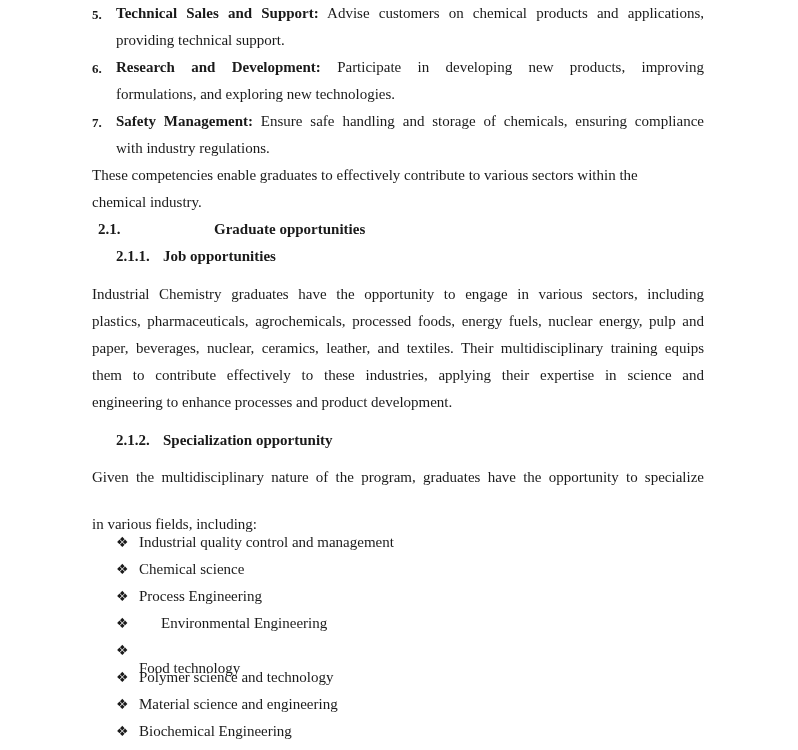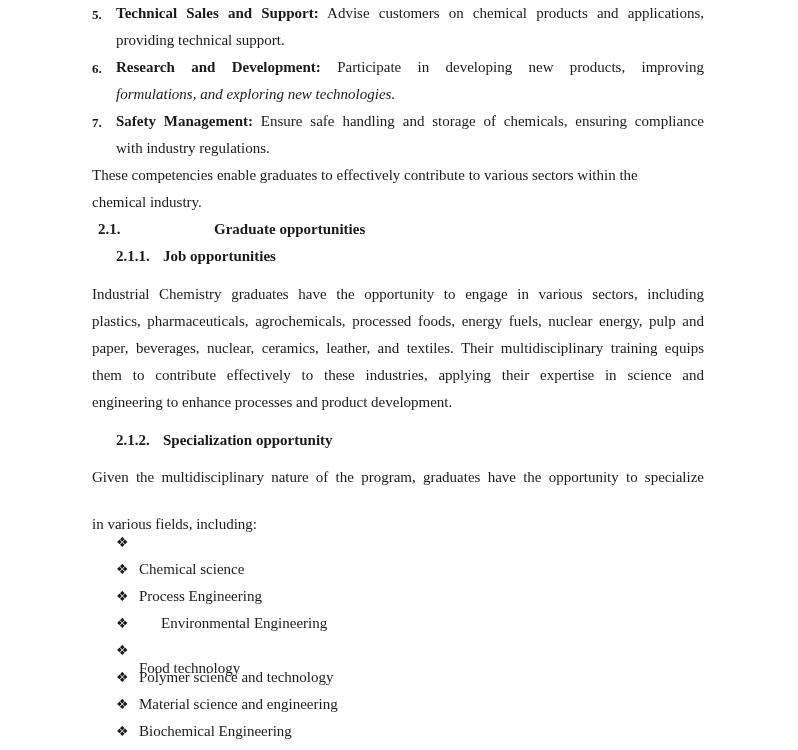--- a/index.html
+++ b/index.html
@@ -22,21 +22,21 @@
 <body>
 
 <div class="page">
 
   <span class="num" style="top:1px;">5.</span>
   <div class="item-first" style="top:0px;"><b>Technical Sales and Support:</b> <span>Advise customers on chemical products and applications,</span></div>
   <div class="item-cont" style="top:27px;">providing technical support.</div>
 
   <span class="num" style="top:55px;">6.</span>
   <div class="item-first" style="top:54px;"><b>Research and Development:</b> <span>Participate in developing new products, improving</span></div>
-  <div class="item-cont" style="top:81px;font-style:italic;">formulations, and exploring new technologies.</div>
+  <div class="item-cont" style="top:81px;">formulations, and exploring new technologies.</div>
 
   <span class="num" style="top:109px;">7.</span>
   <div class="item-first" style="top:108px;"><b>Safety Management:</b> <span>Ensure safe handling and storage of chemicals, ensuring compliance</span></div>
   <div class="item-cont" style="top:135px;">with industry regulations.</div>
 
   <div class="line" style="left:92px; top:162px;">These competencies enable graduates to effectively contribute to various sectors within the</div>
   <div class="line" style="left:92px; top:189px;">chemical industry.</div>
 
   <span class="h" style="left:98px; top:216px;">2.1.</span>
   <span class="h" style="left:214px; top:216px;">Graduate opportunities</span>
@@ -50,20 +50,21 @@
   <div class="just" style="top:362px;">them to contribute effectively to these industries, applying their expertise in science and</div>
   <div class="line" style="left:92px; top:389px;">engineering to enhance processes and product development.</div>
 
   <span class="h" style="left:116px; top:427px;">2.1.2.</span>
   <span class="h" style="left:163px; top:427px;">Specialization opportunity</span>
 
   <div class="just" style="top:464px;">Given the multidisciplinary nature of the program, graduates have the opportunity to specialize</div>
   <div class="line" style="left:92px; top:491px;margin-top:20px;">in various fields, including:</div>
 
   <span class="bullet" style="top:529px;">❖</span>
+  <span class="bullet-text" style="top:529px;">Industrial quality control and management</span>
 
   <span class="bullet" style="top:556px;">❖</span>
   <span class="bullet-text" style="top:556px;">Chemical science</span>
 
   <span class="bullet" style="top:583px;">❖</span>
   <span class="bullet-text" style="top:583px;">Process Engineering</span>
 
   <span class="bullet" style="top:610px;">❖</span>
   <span class="bullet-text" style="top:610px;margin-left:22px;">Environmental Engineering</span>
 

